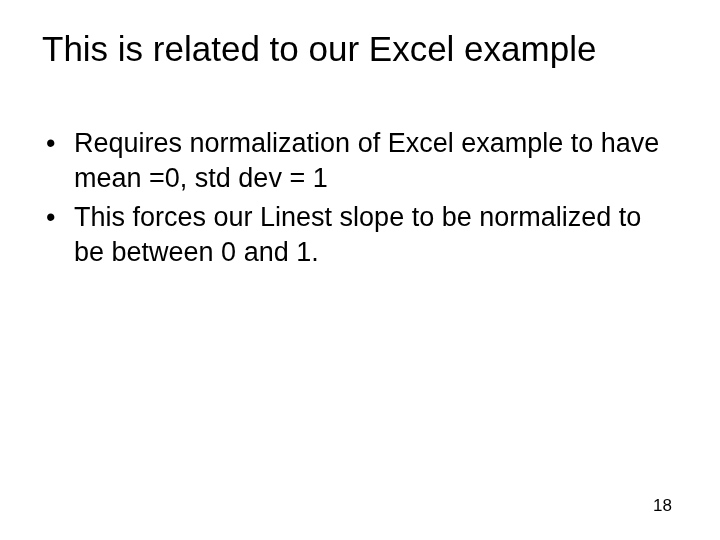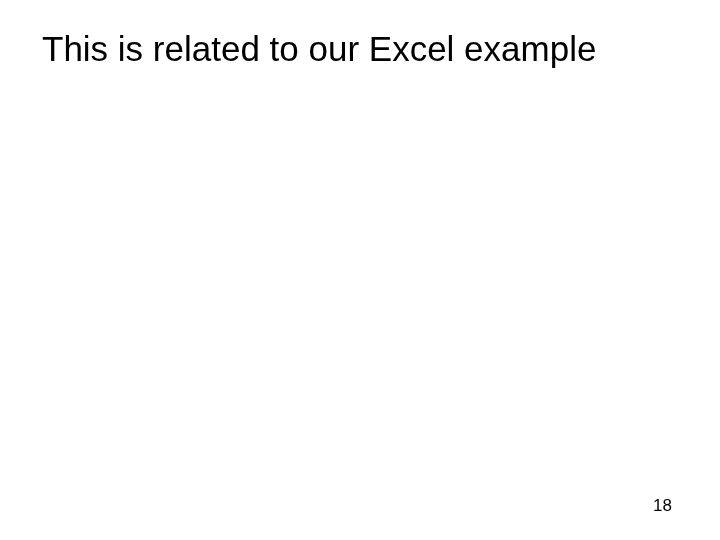--- a/index.html
+++ b/index.html
@@ -52,14 +52,18 @@
       bottom: 24px;
       right: 48px;
       font-size: 17px;
     }
   </style>
 </head>
 <body>
 
 <div class="slide">
   <h1 class="title">This is related to our Excel example</h1>
+  <ul class="bullets">
+    <li class="bullet-item">Requires normalization of Excel example to have mean =0, std dev = 1</li>
+    <li class="bullet-item">This forces our Linest slope to be normalized to be between 0 and 1.</li>
+  </ul>
   <div class="page-number">18</div>
 </div>
 
 </body></html>

